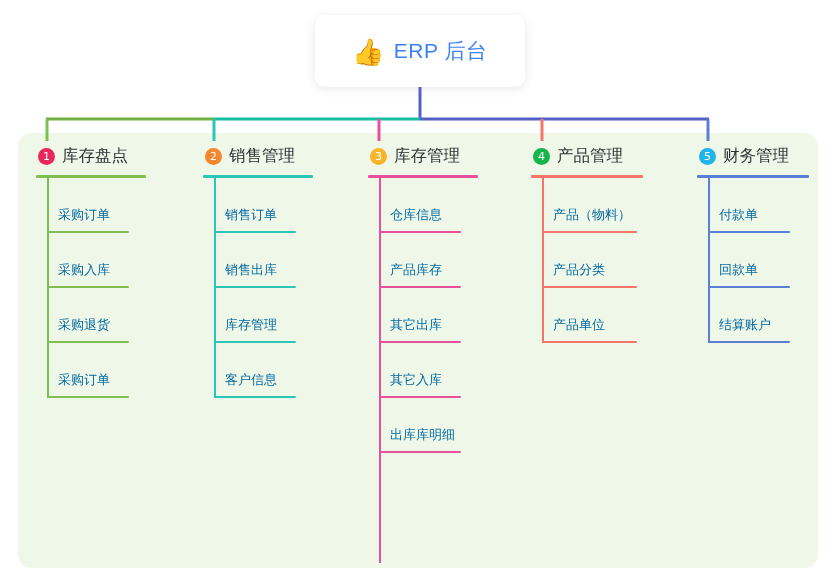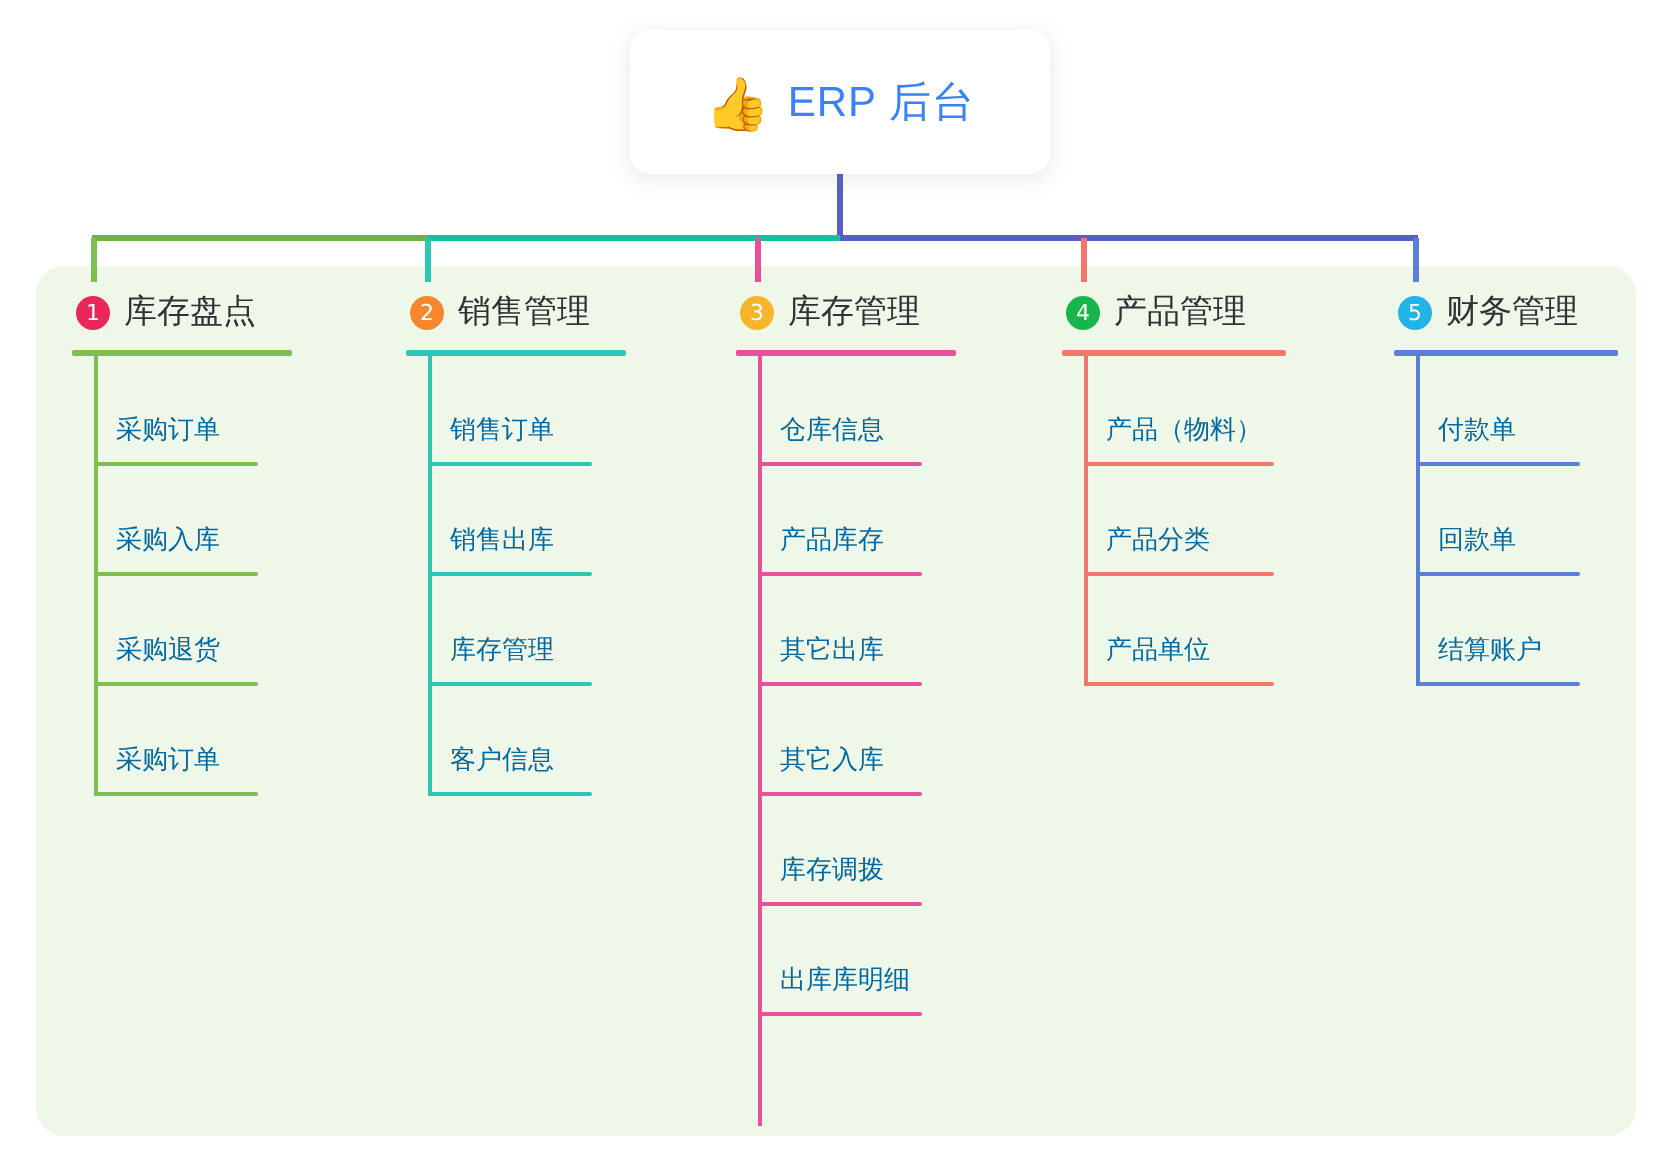--- a/index.html
+++ b/index.html
@@ -232,24 +232,20 @@
           </div>
           <div class="leaf">
             <span class="leaf-label">其它出库</span>
             <div class="leaf-rule" style="width: 82px; background: rgb(232, 80, 155);"></div>
           </div>
           <div class="leaf">
             <span class="leaf-label">其它入库</span>
             <div class="leaf-rule" style="width: 82px; background: rgb(232, 80, 155);"></div>
           </div>
           <div class="leaf">
-            <span class="leaf-label">库存调拨</span>
-            <div class="leaf-rule" style="width: 82px; background: rgb(232, 80, 155);"></div>
-          </div>
-          <div class="leaf">
             <span class="leaf-label">出库库明细</span>
             <div class="leaf-rule" style="width: 82px; background: rgb(232, 80, 155);"></div>
           </div>
         </div>
       </div>
       <div class="column" style="left: 531px; width: 160px;">
         <div class="col-head">
           <span class="badge" style="background: rgb(24, 182, 74);">4</span>
           <span class="col-title">产品管理</span>
         </div>

